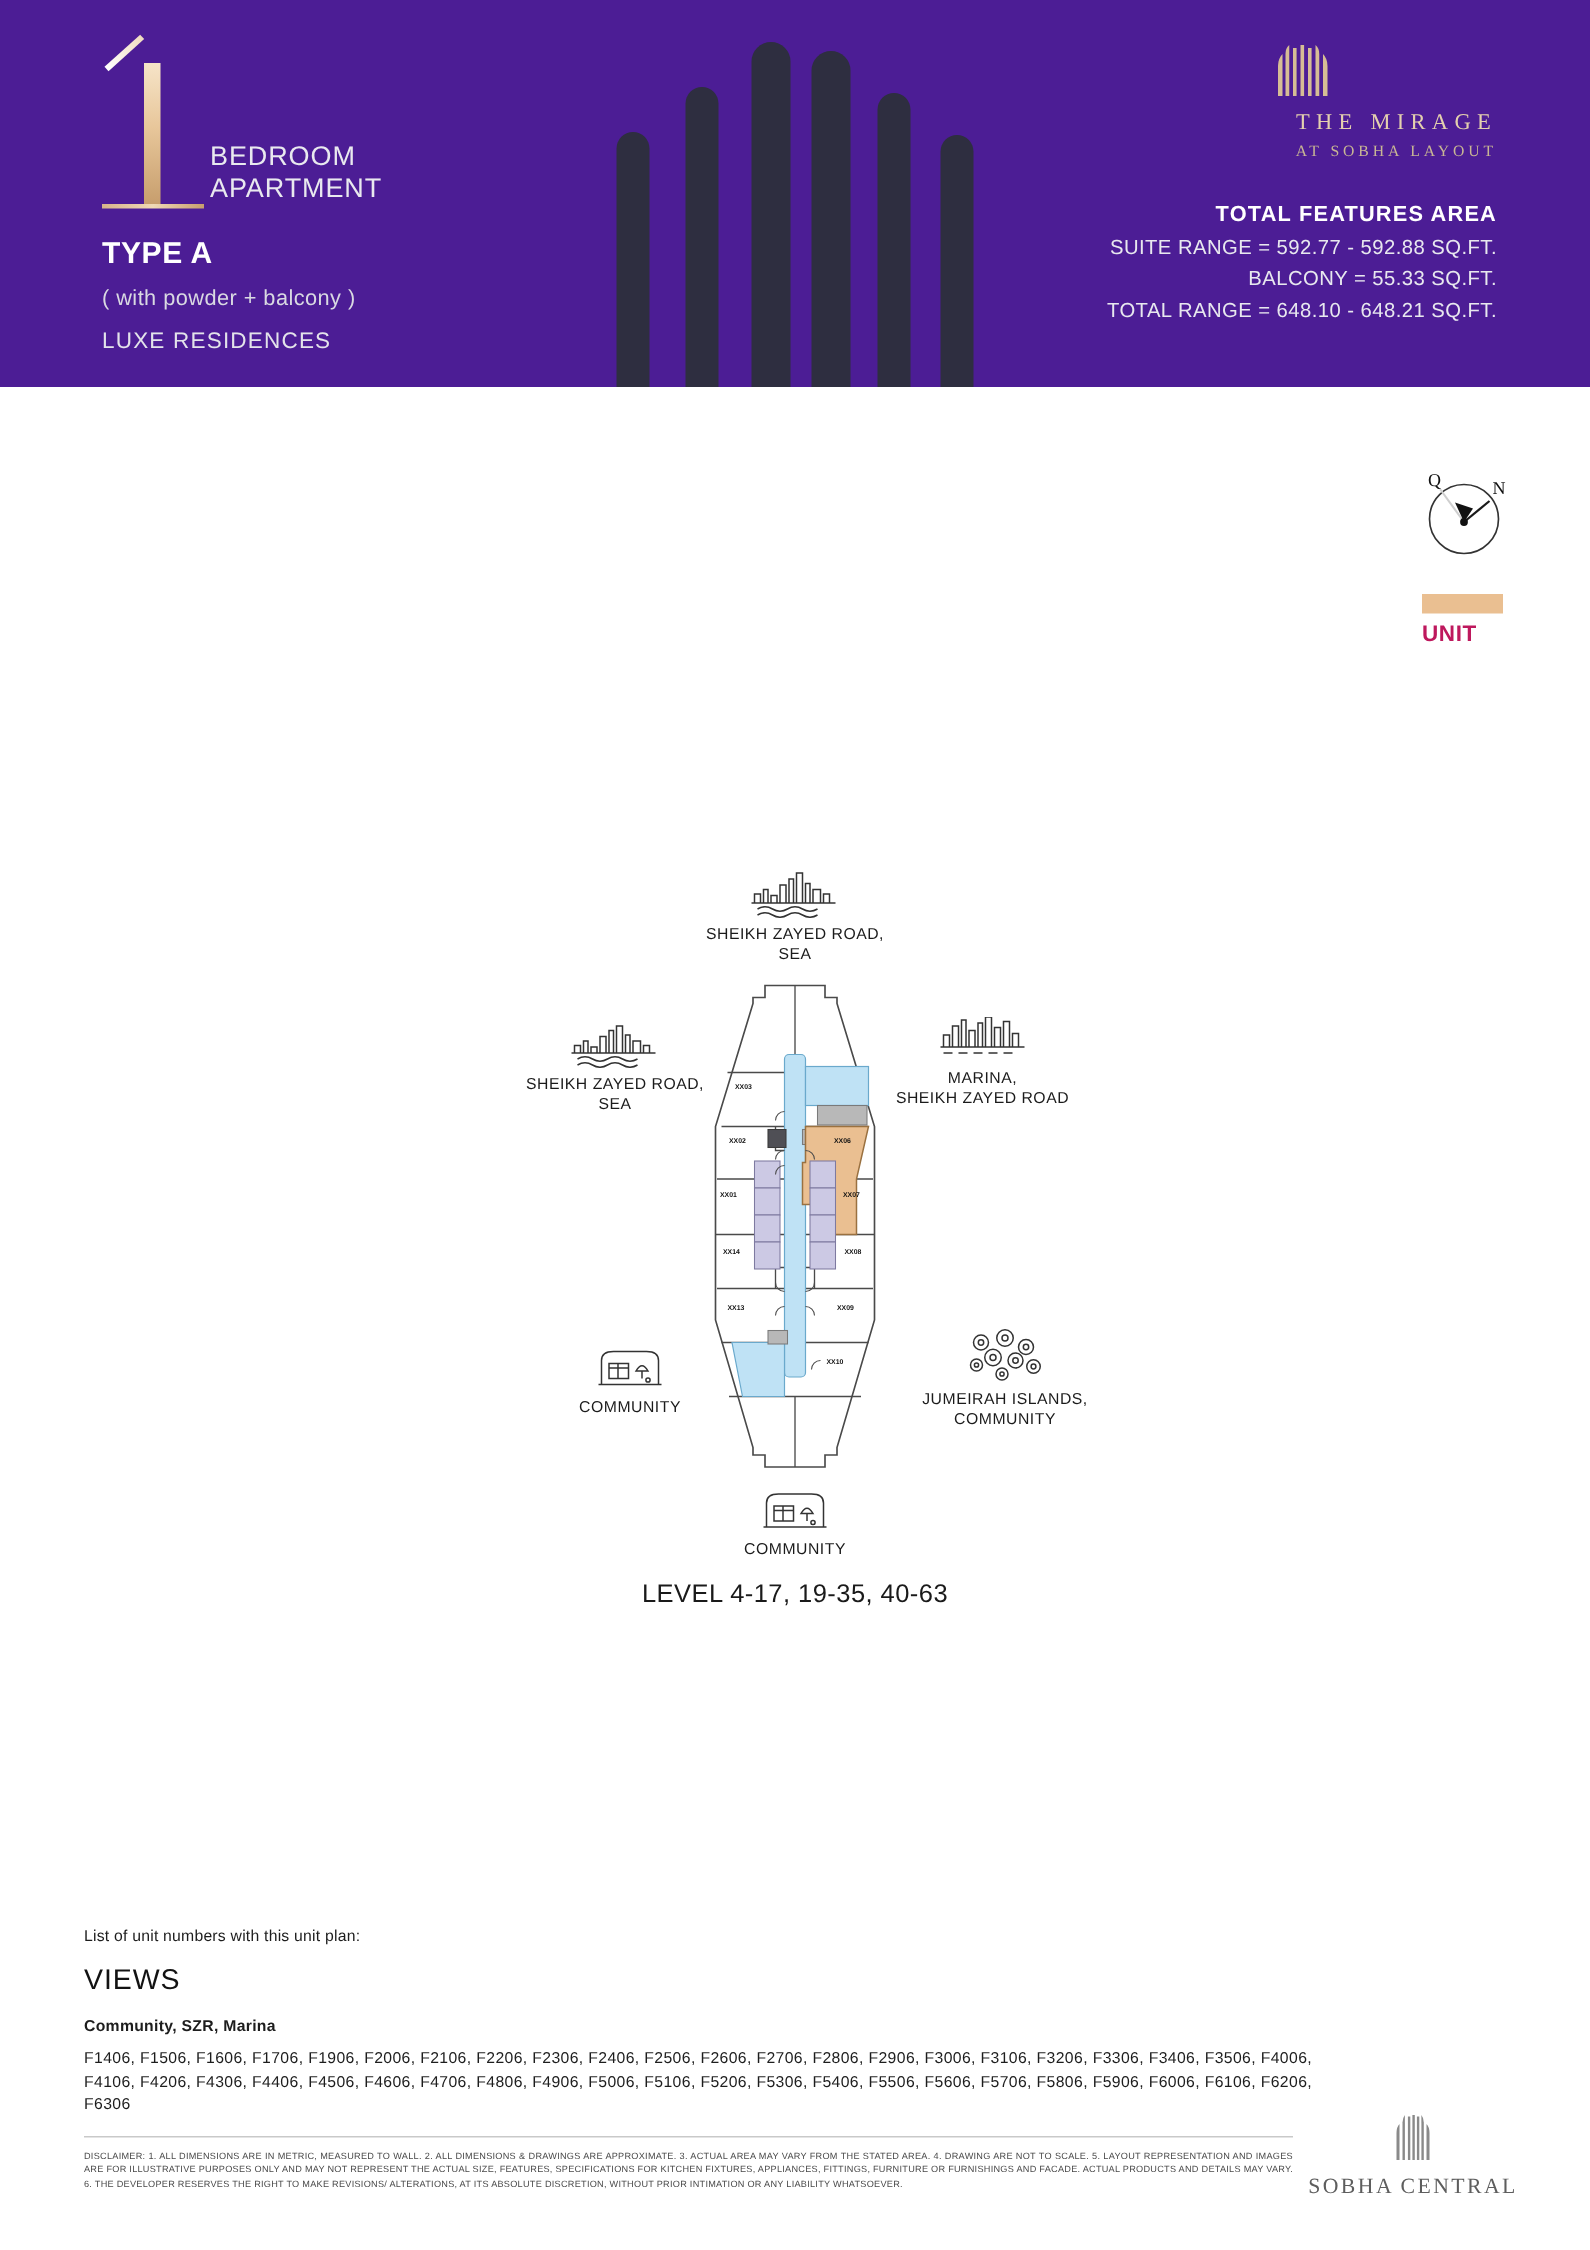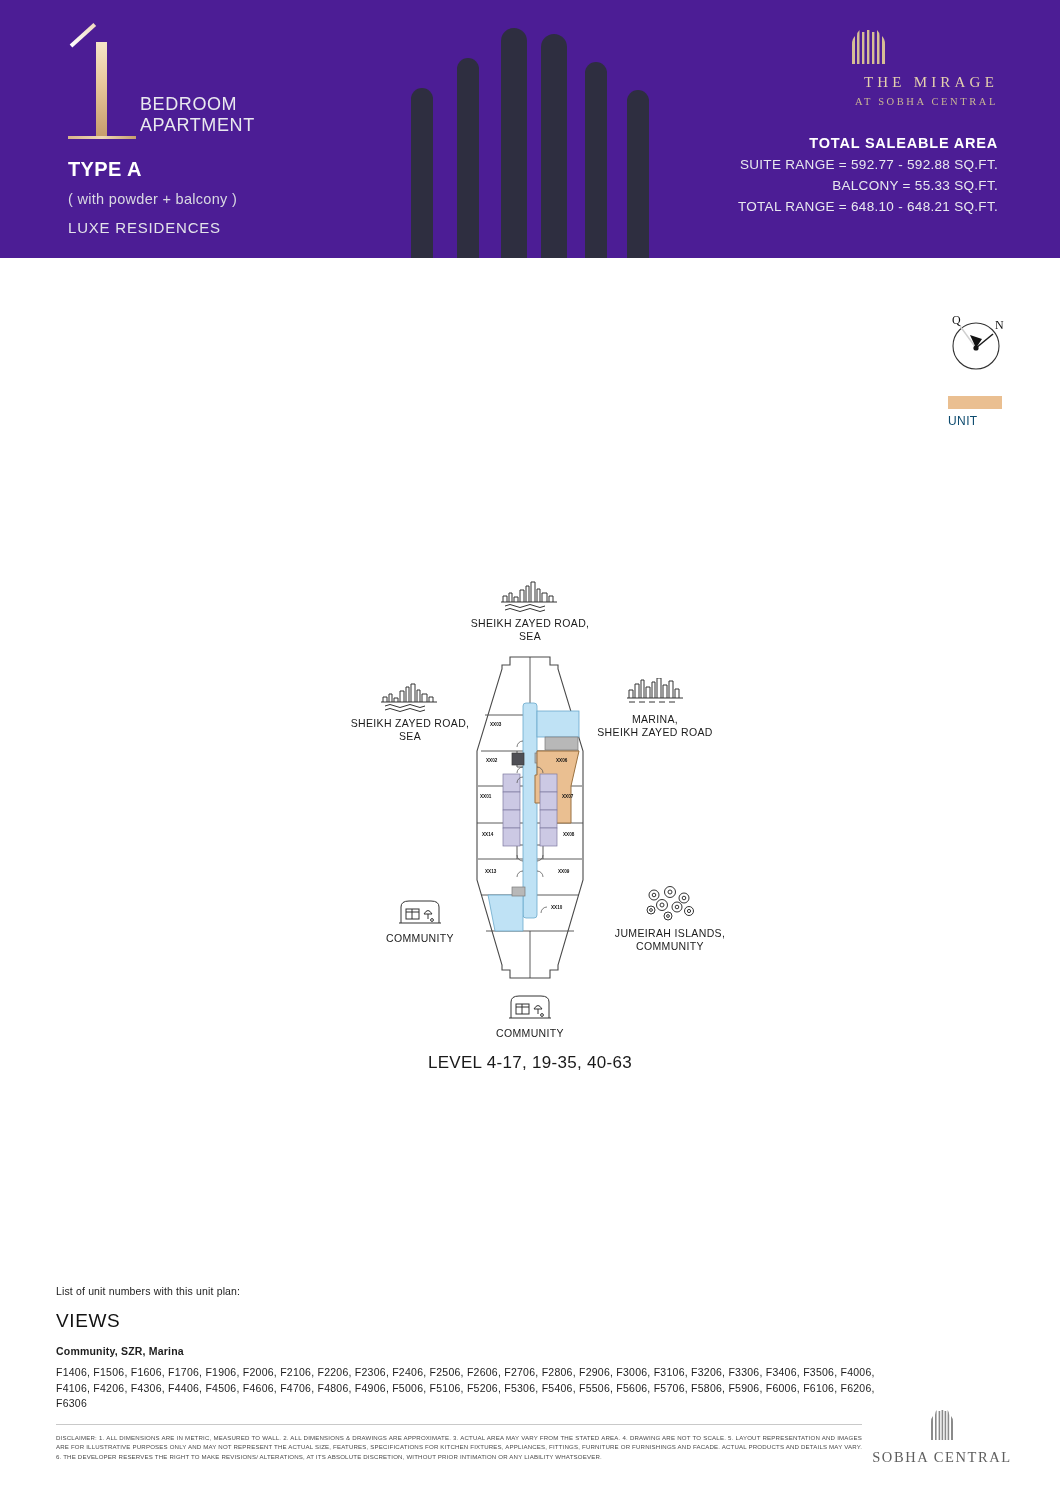--- a/index.html
+++ b/index.html
@@ -83,21 +83,21 @@
   }
 
   
   .compass-wrap { position:absolute; left:944px; top:312px; }
   .legend-swatch {
     position:absolute; left:948px; top:396px;
     width:54px; height:13px; background:#eabf91;
   }
   .legend-label {
     position:absolute; left:948px; top:414px;
-    font-size:12px; color:#0c4a6e; letter-spacing:0.4px;
+    font-size:15px; color:#be185d; letter-spacing:0.4px;font-weight:bold;
   }
 
   
   .keyplan { position:absolute; left:0; top:560px; width:952px; height:520px; }
   .kp-cap {
     position:absolute; text-align:center; font-size:10.5px;
     color:#1b1b1b; letter-spacing:0.35px; line-height:13px; font-weight:400;
   }
   .kp-icon { display:block; margin:0 auto 5px auto; }
 
@@ -179,24 +179,24 @@
           <path d="M11 34 V6 q0-4 2.5-6 V34 z"></path>
           <path d="M16 34 V2 h2.4 V34 z"></path>
           <path d="M21 34 V0 h2.4 V34 z"></path>
           <path d="M26 34 V2 h2.4 V34 z"></path>
           <path d="M31 34 V0 q2.5 2 2.5 6 V34 z"></path>
           <path d="M36 34 V6 q3 3 3 8 v20 z"></path>
         </g>
       </svg>
     </div>
     <div class="brand-title">THE MIRAGE</div>
-    <div class="brand-sub">AT SOBHA CENTRAL</div>
+    <div class="brand-sub">AT SOBHA LAYOUT</div>
 
     <div class="area-block">
-      <div class="area-title">TOTAL SALEABLE AREA</div>
+      <div class="area-title">TOTAL FEATURES AREA</div>
       <div class="area-line">SUITE RANGE = 592.77 - 592.88 SQ.FT.</div>
       <div class="area-line">BALCONY = 55.33 SQ.FT.</div>
       <div class="area-line">TOTAL RANGE = 648.10 - 648.21 SQ.FT.</div>
     </div>
   </div>
 </div>
 
 <div class="compass-wrap">
   <svg width="64" height="62" viewBox="0 0 64 62">
     <circle cx="32" cy="34" r="23" fill="none" stroke="#333" stroke-width="1.1"></circle>

